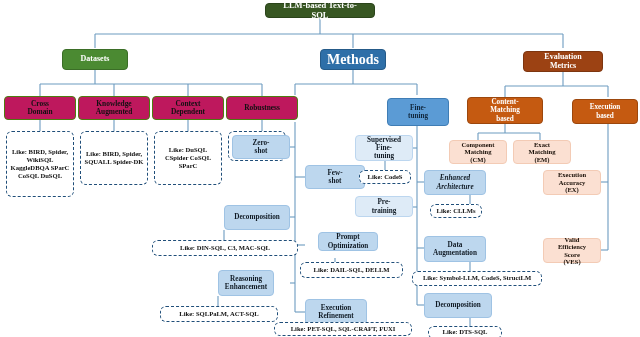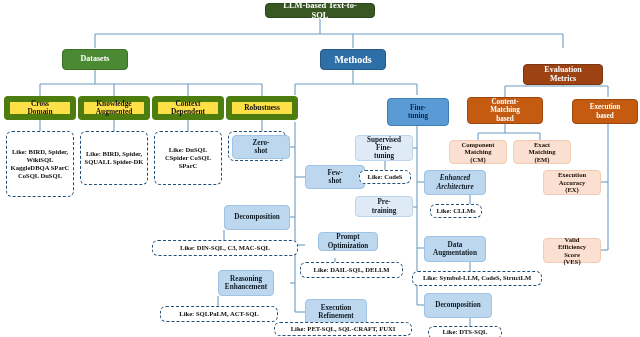--- a/index.html
+++ b/index.html
@@ -9,23 +9,23 @@
   }
   #canvas{position:absolute;left:0;top:0;width:640px;height:337px;}
   .node{
     position:absolute;box-sizing:border-box;display:flex;
     align-items:center;justify-content:center;text-align:center;
     font-weight:bold;line-height:1.12;border-radius:4px;
     padding:1px 16px;
   }
   .root{background:#385723;color:#ffffff;border:1px solid #2b441b;font-size:8.5px;}
   .l1-green{background:#4B8A32;color:#ffffff;border:1px solid #3b6e27;font-size:8px;}
-  .l1-blue{background:#2E6FA8;color:#ffffff;border:1px solid #255a88;font-size:10px;}
+  .l1-blue{background:#2E6FA8;color:#ffffff;border:1px solid #255a88;font-size:14px;}
   .l1-brown{background:#9C4213;color:#ffffff;border:1px solid #7d350f;font-size:8px;}
-  .l2-green{background:#fde047;color:#111111;border:6px solid #4d7c0f;font-size:7.4px;}
+  .l2-green{background:#be185d;color:#111111;border:1px solid #4d7c0f;font-size:7.4px;}
   .l2-blue{background:#5B9BD5;color:#10263c;border:1px solid #3f7db5;font-size:7.2px;}
   .l2-orange{background:#C55A11;color:#ffffff;border:1px solid #9c470d;font-size:7.2px;}
   .l3-blue{background:#BDD7EE;color:#101a24;border:1px solid #9fc3e4;font-size:7.2px;}
   .l3-blue-lt{background:#DEEBF7;color:#101a24;border:1px solid #bcd6ef;font-size:7.2px;}
   .l3-peach{background:#FBE0D2;color:#1a1008;border:1px solid #f3cbb5;font-size:6.6px;}
   .like{
     position:absolute;box-sizing:border-box;display:flex;
     align-items:center;justify-content:center;text-align:center;
     background:#ffffff;border:1.3px dashed #1F4E79;border-radius:6px;
     color:#111111;font-size:6.6px;font-weight:bold;line-height:1.25;
@@ -101,21 +101,21 @@
 
     <line x1="608" y1="124" x2="608" y2="250"></line>
     <line x1="608" y1="182" x2="600" y2="182"></line>
     <line x1="608" y1="250" x2="600" y2="250"></line>
   </svg>
 
   <div class="node root" style="left:265px;top:3px;width:110px;height:15px;">LLM-based Text-to-SQL</div>
 
   <div class="node l1-green" style="left:62px;top:49px;width:66px;height:21px;">Datasets</div>
   <div class="node l1-blue" style="left:320px;top:49px;width:66px;height:21px;">Methods</div>
-  <div class="node l1-brown" style="left:523px;top:64px;width:80px;height:21px;">Evaluation Metrics</div>
+  <div class="node l1-brown" style="left:523px;top:51px;width:80px;height:21px;">Evaluation Metrics</div>
 
   <div class="node l2-green" style="left:4px;top:96px;width:72px;height:24px;">Cross Domain</div>
   <div class="node l2-green" style="left:78px;top:96px;width:72px;height:24px;">Knowledge Augmented</div>
   <div class="node l2-green" style="left:152px;top:96px;width:72px;height:24px;">Context Dependent</div>
   <div class="node l2-green" style="left:226px;top:96px;width:72px;height:24px;">Robustness</div>
 
   <div class="like" style="left:6px;top:131px;width:68px;height:66px;">Like: BIRD, Spider, WikiSQL KaggleDBQA SParC CoSQL DuSQL</div>
   <div class="like" style="left:80px;top:131px;width:68px;height:54px;">Like: BIRD, Spider, SQUALL Spider-DK</div>
   <div class="like" style="left:154px;top:131px;width:68px;height:54px;">Like: DuSQL CSpider CoSQL SParC</div>
   <div class="like" style="left:228px;top:131px;width:58px;height:30px;">Like: ADVETA</div>

